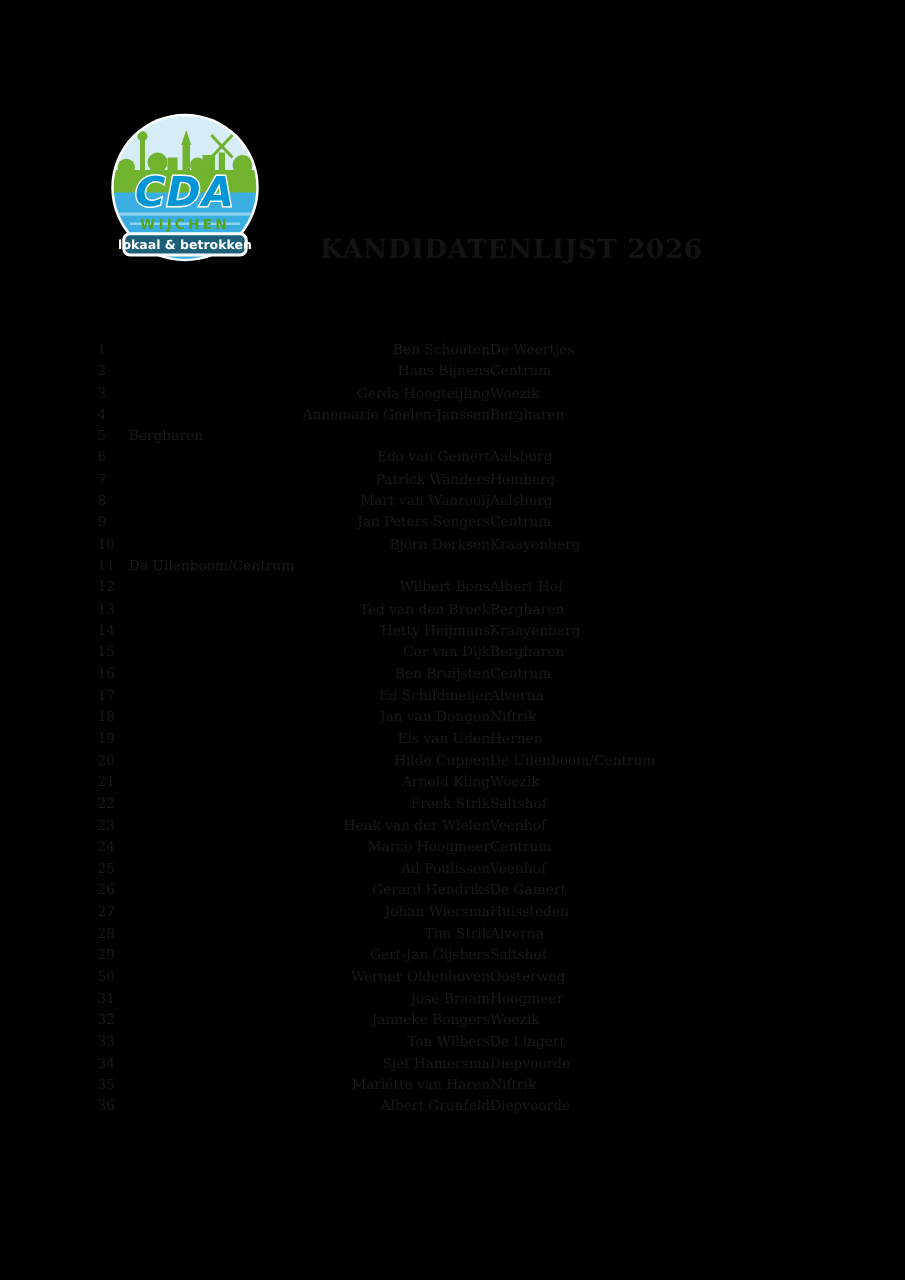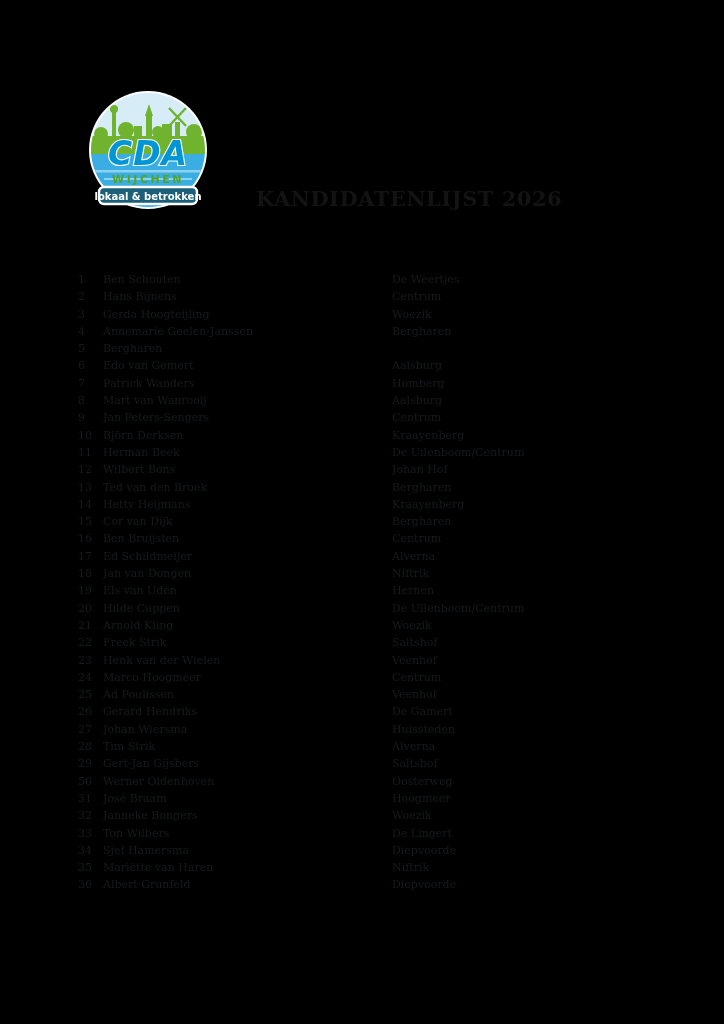--- a/index.html
+++ b/index.html
@@ -13,21 +13,21 @@
   .logo{position:absolute;left:88px;top:90px;width:120px;height:122px;}
   .title{
     position:absolute;left:256px;top:186px;margin:0;
     font-size:21px;font-weight:bold;letter-spacing:.5px;
     color:var(--title);white-space:nowrap;
     font-family:"DejaVu Serif",serif;
   }
   .list{position:absolute;left:78px;top:271px;width:560px;}
   .row{display:flex;height:17.3px;line-height:17.3px;font-size:11px;color:var(--text);}
   .row .nr{width:25px;flex:0 0 25px;}
-  .row .nm{width:289px;flex:0 0 289px;white-space:nowrap;overflow:hidden;}
+  .row .nm{width:289px;flex:0 0 289px;white-space:nowrap;overflow:hidden;text-align:right;}
   .row .pl{flex:1;white-space:nowrap;overflow:hidden;}
   svg text{font-family:"DejaVu Sans",sans-serif;}
 </style>
 </head>
 <body>
 
 <div class="page">
 
   <div class="logo">
     <svg width="120" height="122" viewBox="0 0 120 122">
@@ -134,28 +134,27 @@
     </div>
 
     <div class="row">
       <span class="nr">10</span>
       <span class="nm">Björn Derksen</span>
       <span class="pl">Kraayenberg</span>
     </div>
 
     <div class="row">
       <span class="nr">11</span>
-      <span class="nm">Herman Beek</span>
       <span class="pl">De Uilenboom/Centrum</span>
     </div>
 
     <div class="row">
       <span class="nr">12</span>
       <span class="nm">Wilbert Bons</span>
-      <span class="pl">Johan Hof</span>
+      <span class="pl">Albert Hof</span>
     </div>
 
     <div class="row">
       <span class="nr">13</span>
       <span class="nm">Ted van den Broek</span>
       <span class="pl">Bergharen</span>
     </div>
 
     <div class="row">
       <span class="nr">14</span>

